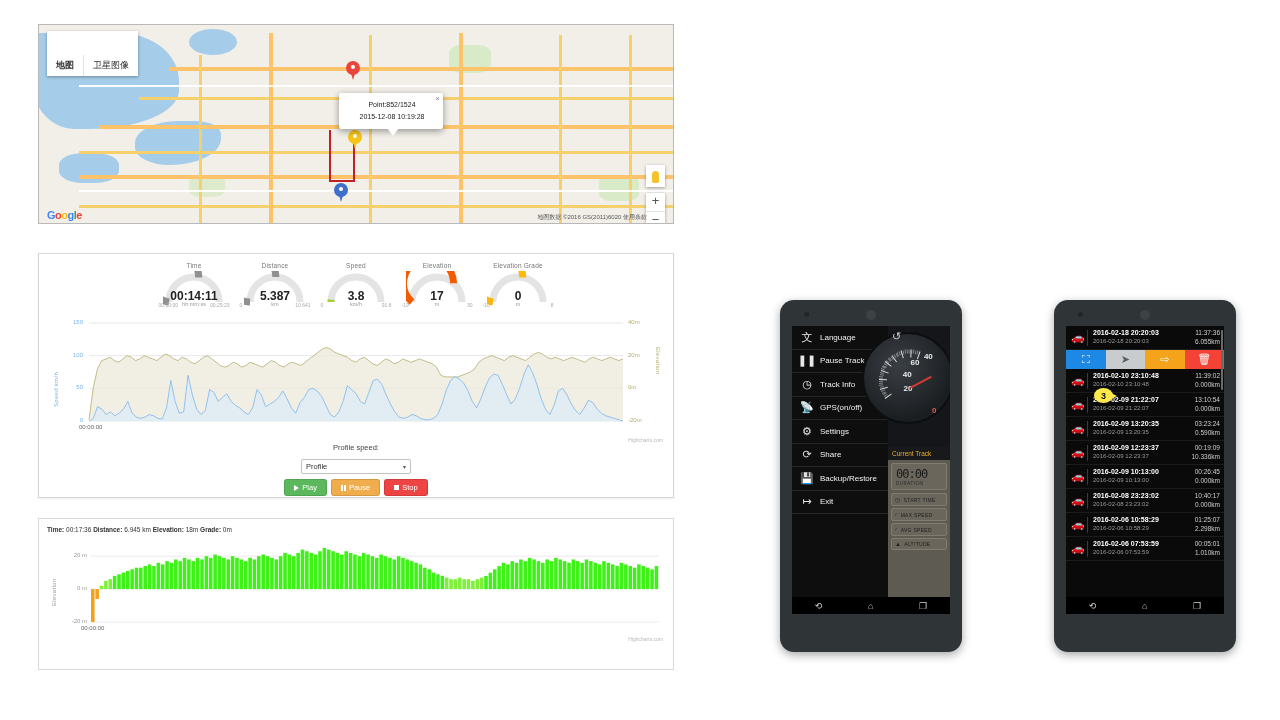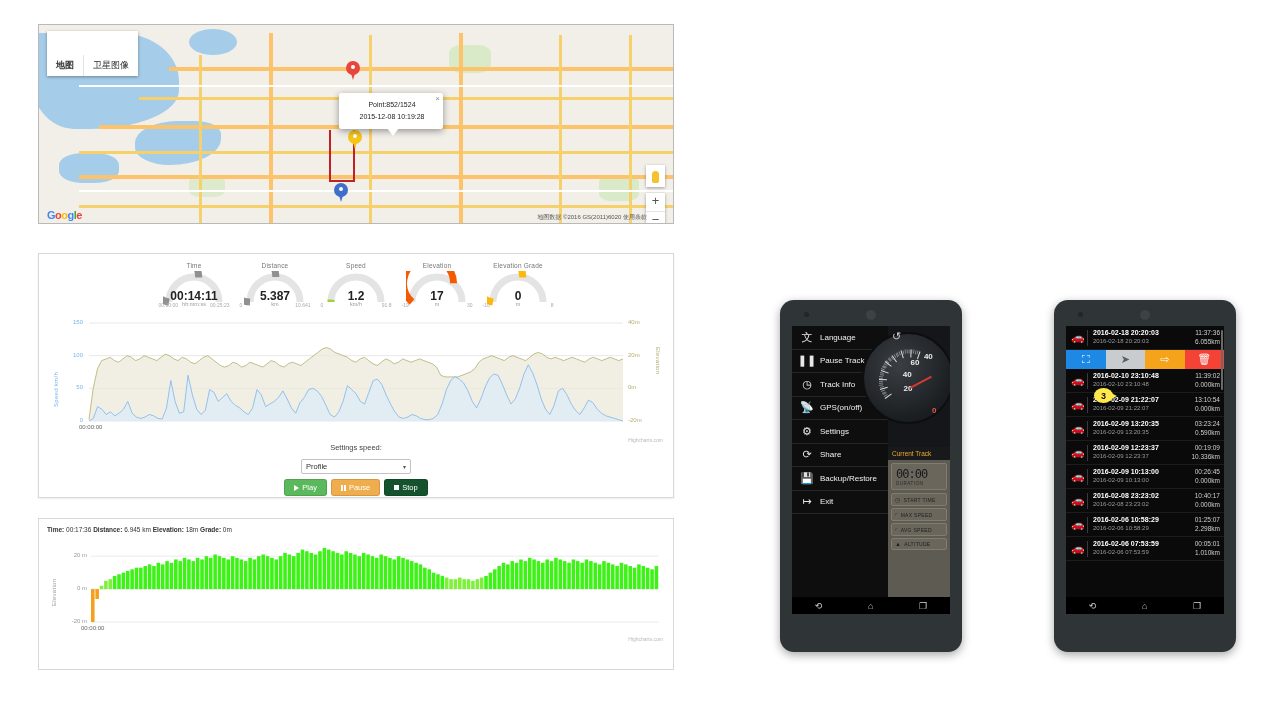--- a/index.html
+++ b/index.html
@@ -167,21 +167,21 @@
   }
   .pb-select .caret { font-size: 6px; color: #555; }
   .pb-btns { margin-top: 5px; display: flex; justify-content: center; gap: 4px; }
   .btn {
     font-size: 7.5px; color: #fff; border-radius: 3px;
     padding: 3px 9px; display: inline-flex; align-items: center; gap: 3px;
     border: 1px solid rgba(0,0,0,.12);
   }
   .btn-play { background: #5cb85c; }
   .btn-pause { background: #f0ad4e; }
-  .btn-stop { background: #14532d; }
+  .btn-stop { background: #ef4444; }
   .gl-play { width:0;height:0;border-left:5px solid #fff;border-top:3px solid transparent;border-bottom:3px solid transparent;}
   .gl-pause { width:5px;height:6px;border-left:2px solid #fff;border-right:2px solid #fff;}
   .gl-stop { width:5px;height:5px;background:#fff;}
 
   
   .grade-panel {
     position: absolute; left: 38px; top: 518px;
     width: 636px; height: 152px;
     background: #fff; border: 1px solid #d8d8d8;
   }
@@ -397,21 +397,21 @@
             <div class="g-max">10.641</div>
           </div>
         </div>
         <div class="gauge">
           <div class="g-title">Speed</div>
           <div class="g-arc-wrap">
             <svg width="62" height="36" viewBox="0 0 62 36" class="g-arc">
               <path d="M 6 30.999999999999996 A 25 25 0 1 1 56 31" stroke="#e4e4e4" stroke-width="7" fill="none"></path>
               <path d="M 6 30.999999999999996 A 25 25 0 0 1 6.110950884923 28.64729216703714" stroke="#a4d037" stroke-width="7" fill="none"></path>
             </svg>
-            <div class="g-val">1.2</div>
+            <div class="g-val">3.8</div>
             <div class="g-unit">km/h</div>
             <div class="g-min">0</div>
             <div class="g-max">91.8</div>
           </div>
         </div>
         <div class="gauge">
           <div class="g-title">Elevation</div>
           <div class="g-arc-wrap">
             <svg width="62" height="36" viewBox="0 0 62 36" class="g-arc">
               <path d="M 6 30.999999999999996 A 25 25 0 1 1 56 31" stroke="#e4e4e4" stroke-width="7" fill="none"></path>
@@ -443,21 +443,21 @@
           <line x1="42" x2="576" y1="75.33333333333334" y2="75.33333333333334" stroke="#e8e8e8" stroke-width="1"></line>
           <line x1="42" x2="576" y1="42.66666666666667" y2="42.66666666666667" stroke="#e8e8e8" stroke-width="1"></line>
           <line x1="42" x2="576" y1="10" y2="10" stroke="#e8e8e8" stroke-width="1"></line>
           <path d="M42.0 106.4 L46.2 75.3 L50.5 55.7 L54.7 47.6 L59.0 45.9 L63.2 44.3 L67.4 47.6 L71.7 49.2 L75.9 45.9 L80.1 42.7 L84.4 44.3 L88.6 47.6 L92.9 45.9 L97.1 42.7 L101.3 44.3 L105.6 45.9 L109.8 47.6 L114.0 44.3 L118.3 41.0 L122.5 42.7 L126.8 45.9 L131.0 47.6 L135.2 44.3 L139.5 45.9 L143.7 49.2 L148.0 50.8 L152.2 47.6 L156.4 44.3 L160.7 42.7 L164.9 45.9 L169.1 49.2 L173.4 52.5 L177.6 54.1 L181.9 52.5 L186.1 49.2 L190.3 50.8 L194.6 54.1 L198.8 52.5 L203.0 49.2 L207.3 50.8 L211.5 52.5 L215.8 54.1 L220.0 50.8 L224.2 47.6 L228.5 49.2 L232.7 52.5 L237.0 54.1 L241.2 50.8 L245.4 49.2 L249.7 50.8 L253.9 52.5 L258.1 49.2 L262.4 45.9 L266.6 42.7 L270.9 39.4 L275.1 36.1 L279.3 34.5 L283.6 36.1 L287.8 39.4 L292.0 41.0 L296.3 42.7 L300.5 44.3 L304.8 47.6 L309.0 49.2 L313.2 45.9 L317.5 44.3 L321.7 47.6 L326.0 50.8 L330.2 52.5 L334.4 49.2 L338.7 45.9 L342.9 47.6 L347.1 50.8 L351.4 49.2 L355.6 45.9 L359.9 47.6 L364.1 49.2 L368.3 47.6 L372.6 45.9 L376.8 47.6 L381.0 49.2 L385.3 50.8 L389.5 54.1 L393.8 62.3 L398.0 63.9 L402.2 63.9 L406.5 63.9 L410.7 63.9 L415.0 62.3 L419.2 60.6 L423.4 59.0 L427.7 55.7 L431.9 49.2 L436.1 45.9 L440.4 44.3 L444.6 42.7 L448.9 44.3 L453.1 45.9 L457.3 47.6 L461.6 44.3 L465.8 42.7 L470.0 44.3 L474.3 45.9 L478.5 47.6 L482.8 44.3 L487.0 41.0 L491.2 39.4 L495.5 41.0 L499.7 44.3 L504.0 45.9 L508.2 44.3 L512.4 45.9 L516.7 47.6 L520.9 45.9 L525.1 44.3 L529.4 45.9 L533.6 47.6 L537.9 49.2 L542.1 45.9 L546.3 44.3 L550.6 45.9 L554.8 47.6 L559.0 45.9 L563.3 44.3 L567.5 45.9 L571.8 47.6 L576.0 45.9 L576 108 L42 108 Z" fill="#eceadb" fill-opacity="0.75" stroke="none"></path>
           <path d="M42.0 106.4 L46.2 75.3 L50.5 55.7 L54.7 47.6 L59.0 45.9 L63.2 44.3 L67.4 47.6 L71.7 49.2 L75.9 45.9 L80.1 42.7 L84.4 44.3 L88.6 47.6 L92.9 45.9 L97.1 42.7 L101.3 44.3 L105.6 45.9 L109.8 47.6 L114.0 44.3 L118.3 41.0 L122.5 42.7 L126.8 45.9 L131.0 47.6 L135.2 44.3 L139.5 45.9 L143.7 49.2 L148.0 50.8 L152.2 47.6 L156.4 44.3 L160.7 42.7 L164.9 45.9 L169.1 49.2 L173.4 52.5 L177.6 54.1 L181.9 52.5 L186.1 49.2 L190.3 50.8 L194.6 54.1 L198.8 52.5 L203.0 49.2 L207.3 50.8 L211.5 52.5 L215.8 54.1 L220.0 50.8 L224.2 47.6 L228.5 49.2 L232.7 52.5 L237.0 54.1 L241.2 50.8 L245.4 49.2 L249.7 50.8 L253.9 52.5 L258.1 49.2 L262.4 45.9 L266.6 42.7 L270.9 39.4 L275.1 36.1 L279.3 34.5 L283.6 36.1 L287.8 39.4 L292.0 41.0 L296.3 42.7 L300.5 44.3 L304.8 47.6 L309.0 49.2 L313.2 45.9 L317.5 44.3 L321.7 47.6 L326.0 50.8 L330.2 52.5 L334.4 49.2 L338.7 45.9 L342.9 47.6 L347.1 50.8 L351.4 49.2 L355.6 45.9 L359.9 47.6 L364.1 49.2 L368.3 47.6 L372.6 45.9 L376.8 47.6 L381.0 49.2 L385.3 50.8 L389.5 54.1 L393.8 62.3 L398.0 63.9 L402.2 63.9 L406.5 63.9 L410.7 63.9 L415.0 62.3 L419.2 60.6 L423.4 59.0 L427.7 55.7 L431.9 49.2 L436.1 45.9 L440.4 44.3 L444.6 42.7 L448.9 44.3 L453.1 45.9 L457.3 47.6 L461.6 44.3 L465.8 42.7 L470.0 44.3 L474.3 45.9 L478.5 47.6 L482.8 44.3 L487.0 41.0 L491.2 39.4 L495.5 41.0 L499.7 44.3 L504.0 45.9 L508.2 44.3 L512.4 45.9 L516.7 47.6 L520.9 45.9 L525.1 44.3 L529.4 45.9 L533.6 47.6 L537.9 49.2 L542.1 45.9 L546.3 44.3 L550.6 45.9 L554.8 47.6 L559.0 45.9 L563.3 44.3 L567.5 45.9 L571.8 47.6 L576.0 45.9 " fill="none" stroke="#b3ae6e" stroke-width="0.8"></path>
           <path d="M42.0 108.0 L46.3 105.4 L50.6 93.6 L54.9 96.2 L59.2 101.5 L63.5 98.9 L67.8 102.8 L72.1 100.2 L76.5 96.2 L80.8 88.4 L85.1 100.2 L89.4 104.1 L93.7 105.4 L98.0 104.1 L102.3 101.5 L106.6 102.8 L110.9 105.4 L115.2 106.0 L119.5 94.9 L123.8 67.5 L128.1 88.4 L132.4 100.2 L136.7 98.9 L141.0 62.3 L145.4 81.9 L149.7 96.2 L154.0 101.5 L158.3 97.5 L162.6 76.6 L166.9 79.3 L171.2 88.4 L175.5 84.5 L179.8 80.6 L184.1 88.4 L188.4 92.3 L192.7 94.9 L197.0 98.9 L201.3 101.5 L205.6 94.9 L210.0 76.6 L214.3 81.9 L218.6 93.6 L222.9 91.0 L227.2 88.4 L231.5 84.5 L235.8 77.9 L240.1 85.8 L244.4 94.9 L248.7 100.2 L253.0 89.7 L257.3 84.5 L261.6 76.6 L265.9 75.3 L270.2 77.9 L274.5 83.2 L278.9 92.3 L283.2 101.5 L287.5 104.1 L291.8 98.9 L296.1 88.4 L300.4 72.7 L304.7 76.6 L309.0 80.6 L313.3 88.4 L317.6 91.0 L321.9 79.3 L326.2 67.5 L330.5 66.2 L334.8 71.4 L339.1 81.9 L343.5 91.0 L347.8 98.9 L352.1 104.1 L356.4 105.4 L360.7 104.1 L365.0 101.5 L369.3 102.8 L373.6 105.4 L377.9 106.7 L382.2 106.7 L386.5 105.4 L390.8 101.5 L395.1 91.0 L399.4 76.6 L403.7 67.5 L408.0 63.6 L412.4 66.2 L416.7 70.1 L421.0 77.9 L425.3 88.4 L429.6 94.9 L433.9 85.8 L438.2 74.0 L442.5 64.9 L446.8 61.0 L451.1 62.3 L455.4 71.4 L459.7 81.9 L464.0 91.0 L468.3 85.8 L472.6 75.3 L477.0 61.0 L481.3 51.8 L485.6 59.7 L489.9 71.4 L494.2 85.8 L498.5 96.2 L502.8 101.5 L507.1 92.3 L511.4 77.9 L515.7 75.3 L520.0 81.9 L524.3 91.0 L528.6 97.5 L532.9 101.5 L537.2 94.9 L541.5 87.1 L545.9 89.7 L550.2 96.2 L554.5 100.2 L558.8 102.8 L563.1 104.1 L567.4 105.4 L571.7 106.7 L576.0 108.0 L576 108 L42 108 Z" fill="#dbecf8" fill-opacity="0.75" stroke="none"></path>
           <path d="M42.0 108.0 L46.3 105.4 L50.6 93.6 L54.9 96.2 L59.2 101.5 L63.5 98.9 L67.8 102.8 L72.1 100.2 L76.5 96.2 L80.8 88.4 L85.1 100.2 L89.4 104.1 L93.7 105.4 L98.0 104.1 L102.3 101.5 L106.6 102.8 L110.9 105.4 L115.2 106.0 L119.5 94.9 L123.8 67.5 L128.1 88.4 L132.4 100.2 L136.7 98.9 L141.0 62.3 L145.4 81.9 L149.7 96.2 L154.0 101.5 L158.3 97.5 L162.6 76.6 L166.9 79.3 L171.2 88.4 L175.5 84.5 L179.8 80.6 L184.1 88.4 L188.4 92.3 L192.7 94.9 L197.0 98.9 L201.3 101.5 L205.6 94.9 L210.0 76.6 L214.3 81.9 L218.6 93.6 L222.9 91.0 L227.2 88.4 L231.5 84.5 L235.8 77.9 L240.1 85.8 L244.4 94.9 L248.7 100.2 L253.0 89.7 L257.3 84.5 L261.6 76.6 L265.9 75.3 L270.2 77.9 L274.5 83.2 L278.9 92.3 L283.2 101.5 L287.5 104.1 L291.8 98.9 L296.1 88.4 L300.4 72.7 L304.7 76.6 L309.0 80.6 L313.3 88.4 L317.6 91.0 L321.9 79.3 L326.2 67.5 L330.5 66.2 L334.8 71.4 L339.1 81.9 L343.5 91.0 L347.8 98.9 L352.1 104.1 L356.4 105.4 L360.7 104.1 L365.0 101.5 L369.3 102.8 L373.6 105.4 L377.9 106.7 L382.2 106.7 L386.5 105.4 L390.8 101.5 L395.1 91.0 L399.4 76.6 L403.7 67.5 L408.0 63.6 L412.4 66.2 L416.7 70.1 L421.0 77.9 L425.3 88.4 L429.6 94.9 L433.9 85.8 L438.2 74.0 L442.5 64.9 L446.8 61.0 L451.1 62.3 L455.4 71.4 L459.7 81.9 L464.0 91.0 L468.3 85.8 L472.6 75.3 L477.0 61.0 L481.3 51.8 L485.6 59.7 L489.9 71.4 L494.2 85.8 L498.5 96.2 L502.8 101.5 L507.1 92.3 L511.4 77.9 L515.7 75.3 L520.0 81.9 L524.3 91.0 L528.6 97.5 L532.9 101.5 L537.2 94.9 L541.5 87.1 L545.9 89.7 L550.2 96.2 L554.5 100.2 L558.8 102.8 L563.1 104.1 L567.4 105.4 L571.7 106.7 L576.0 108.0 " fill="none" stroke="#7cb5ec" stroke-width="0.8"></path>
         </svg><div class="ytick-l" style="left: 16px; top: 104px;">0</div><div class="ytick-l" style="left: 16px; top: 71.3333px;">50</div><div class="ytick-l" style="left: 16px; top: 38.6667px;">100</div><div class="ytick-l" style="left: 16px; top: 6px;">150</div><div class="ytick-r" style="left: 581px; top: 104px;">-20m</div><div class="ytick-r" style="left: 581px; top: 71.3333px;">0m</div><div class="ytick-r" style="left: 581px; top: 38.6667px;">20m</div><div class="ytick-r" style="left: 581px; top: 6px;">40m</div><div class="xtick" style="left: 32px; top: 111px;">00:00:00</div><div class="yl-label" style="left: 6px; top: 94px;">Speed km/h</div><div class="yr-label" style="left: 614px; top: 34px;">Elevation</div><div class="credit">Highcharts.com</div></div>
 
     <div class="playback">
-      <div class="pb-label">Settings speed:</div>
+      <div class="pb-label">Profile speed:</div>
       <div class="pb-select">
         <span>Profile</span>
         <span class="caret">▾</span>
       </div>
       <div class="pb-btns">
         <div class="btn btn-play">
           <span class="gl-play"></span>
           <span>Play</span>
         </div>
         <div class="btn btn-pause">

